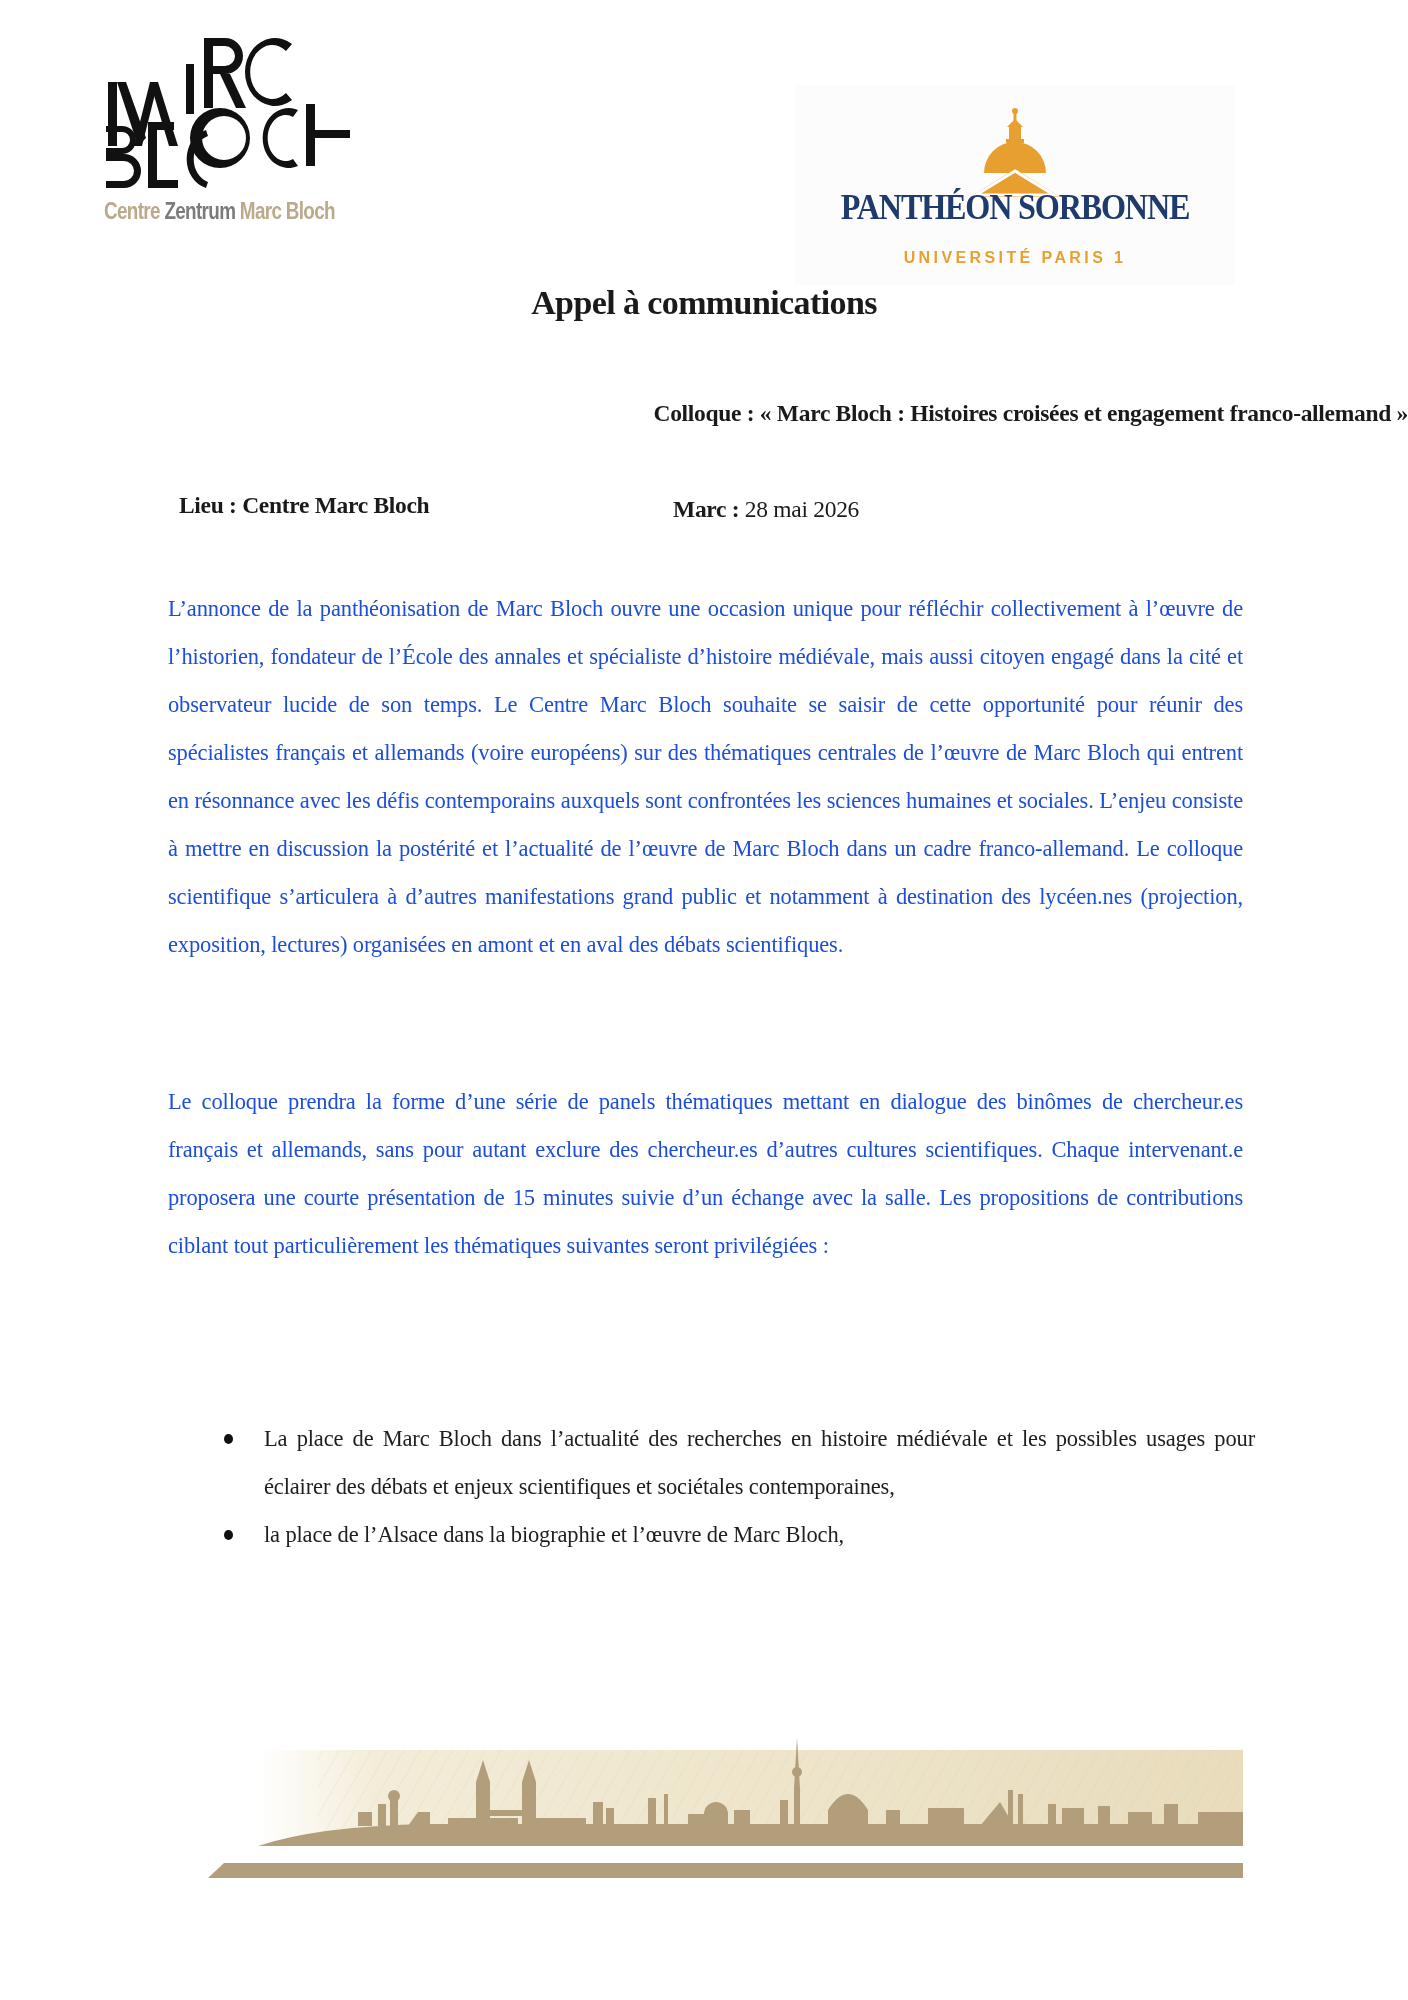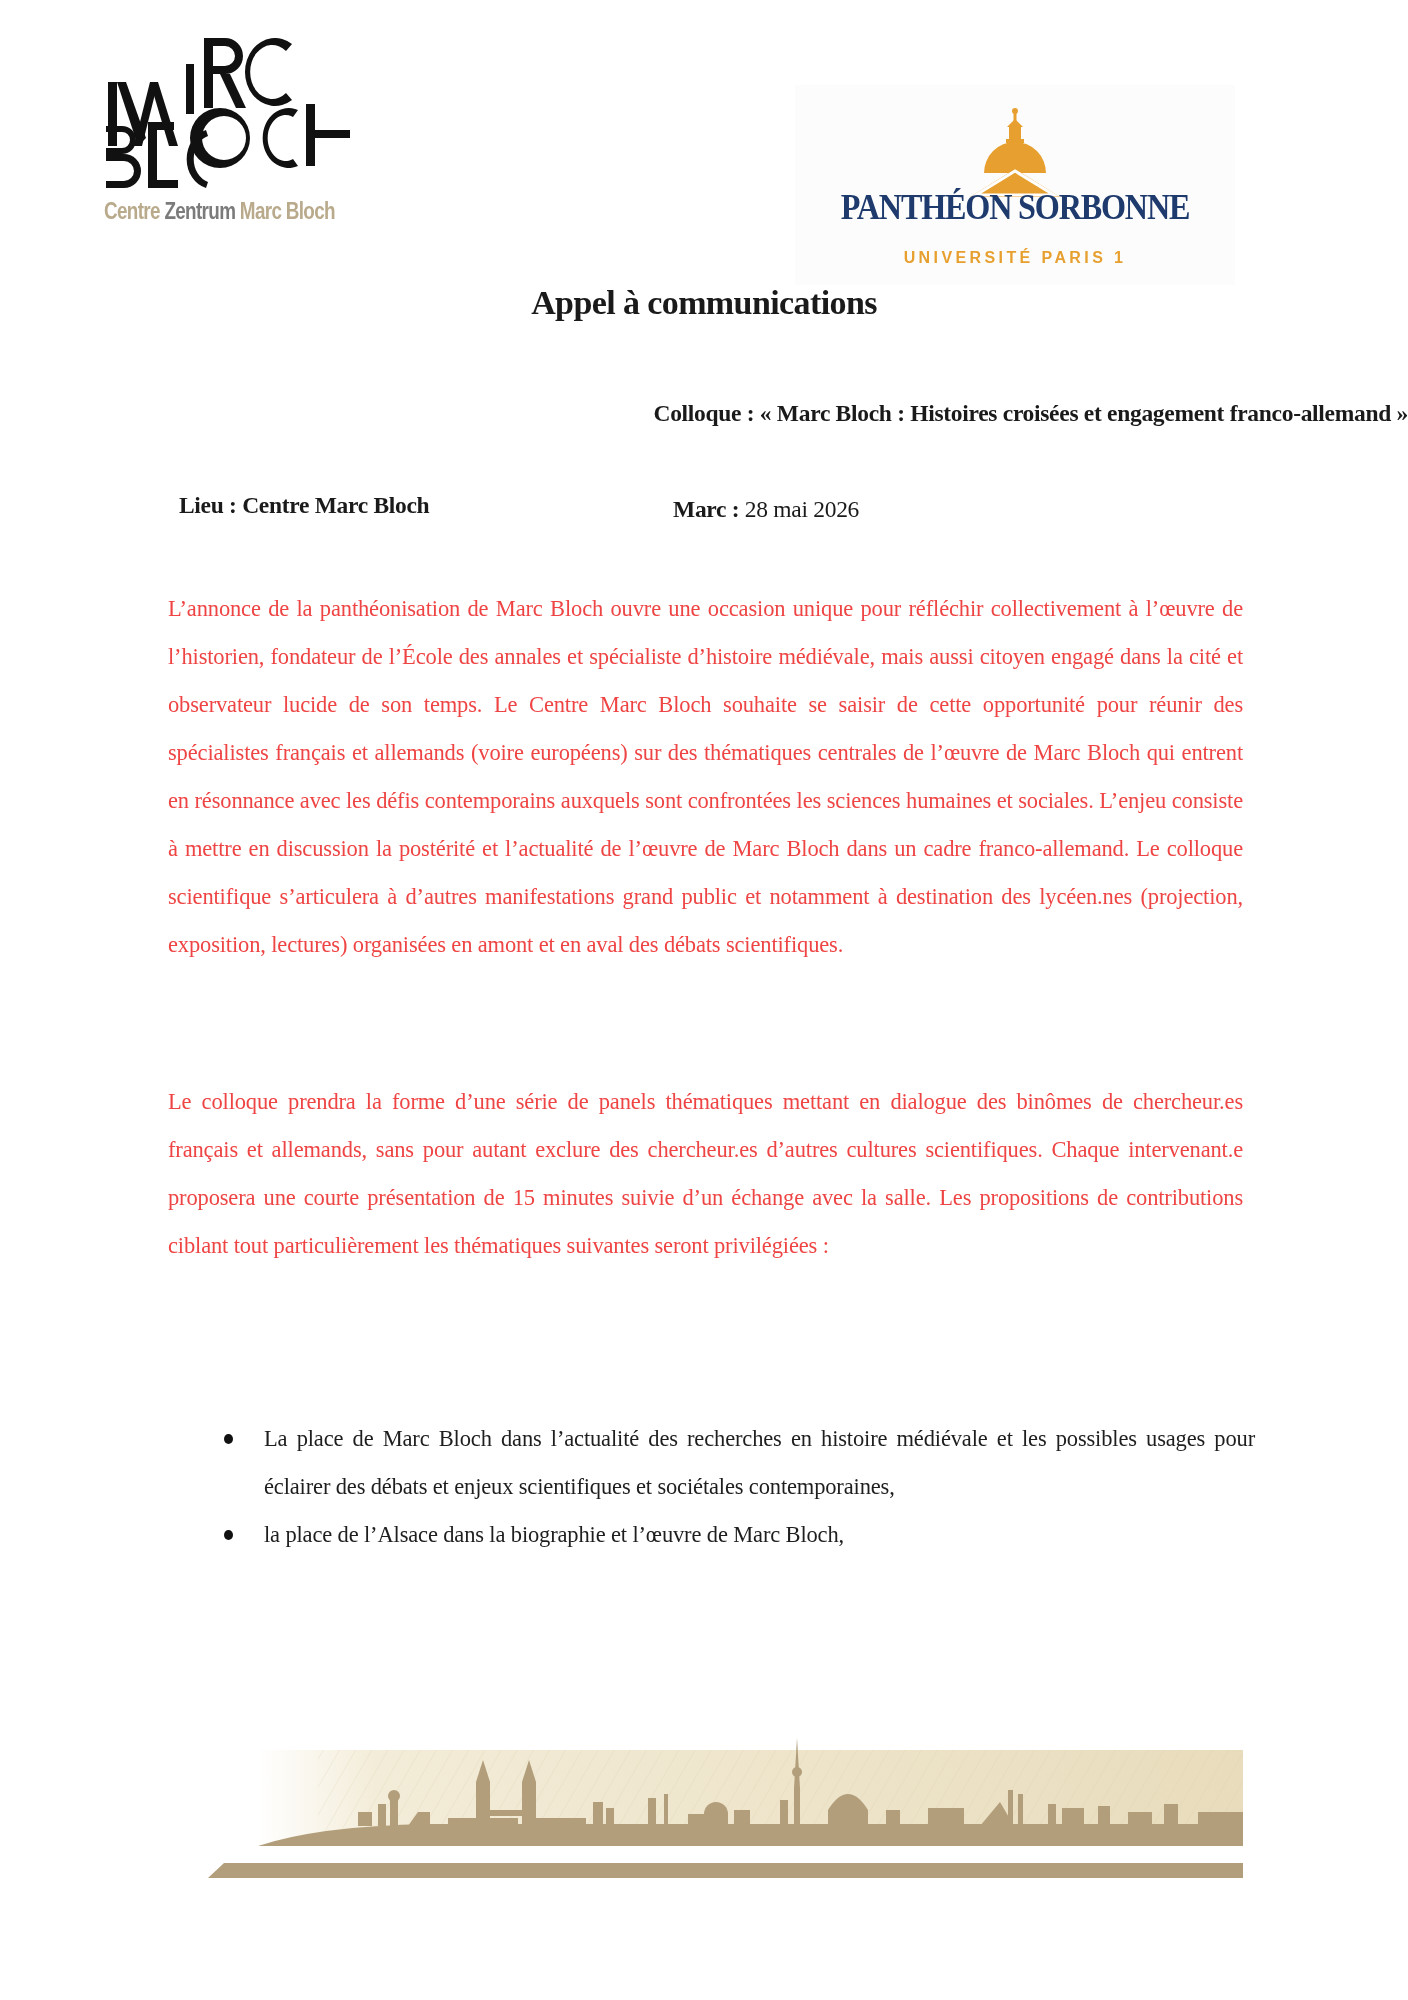--- a/index.html
+++ b/index.html
@@ -20,21 +20,21 @@
   #ps-logo .ps-sub { position:absolute; left:0; width:100%; top:164px; text-align:center; font-family:"Liberation Sans", sans-serif; font-weight:bold; font-size:16px; color:#e7a02f; letter-spacing:3.4px; }
 
   
   #title { left:0; width:1408px; top:284px; text-align:center; font-size:34px; font-weight:bold; letter-spacing:-0.6px; }
   #colloque { left:0; width:1408px; top:400px; text-align:right; font-size:23.5px; font-weight:bold; letter-spacing:-0.3px; }
   #lieu { left:168px; top:492px; font-size:23.5px; font-weight:bold; letter-spacing:-0.3px;margin-left:11px; }
   #date { left:673px; top:496px; font-size:23.5px; letter-spacing:-0.3px; }
   #date b { font-weight:bold; }
 
   
-  .para { left:168px; width:1075px; font-size:22.5px; line-height:48px; text-align:justify; color:#ef4444; letter-spacing:-0.15px; }
+  .para { left:168px; width:1075px; font-size:22.5px; line-height:48px; text-align:justify; color:#1d4ed8; letter-spacing:-0.15px; }
   #para1 { top:585px; }
   #para2 { top:1078px; }
 
   
   #bullets { left:168px; top:1403px; width:1075px; margin:12px; padding:0; list-style:none; }
   #bullets li { position:relative; padding-left:84px; font-size:22.5px; line-height:48px; text-align:justify; color:#1e1e1e; letter-spacing:-0.15px; }
   #bullets li .dot { position:absolute; left:44px; top:19px; width:9px; height:10px; border-radius:50%; background:#111; }
 
   
   #footer { left:168px; top:1738px; width:1075px; height:150px; }

